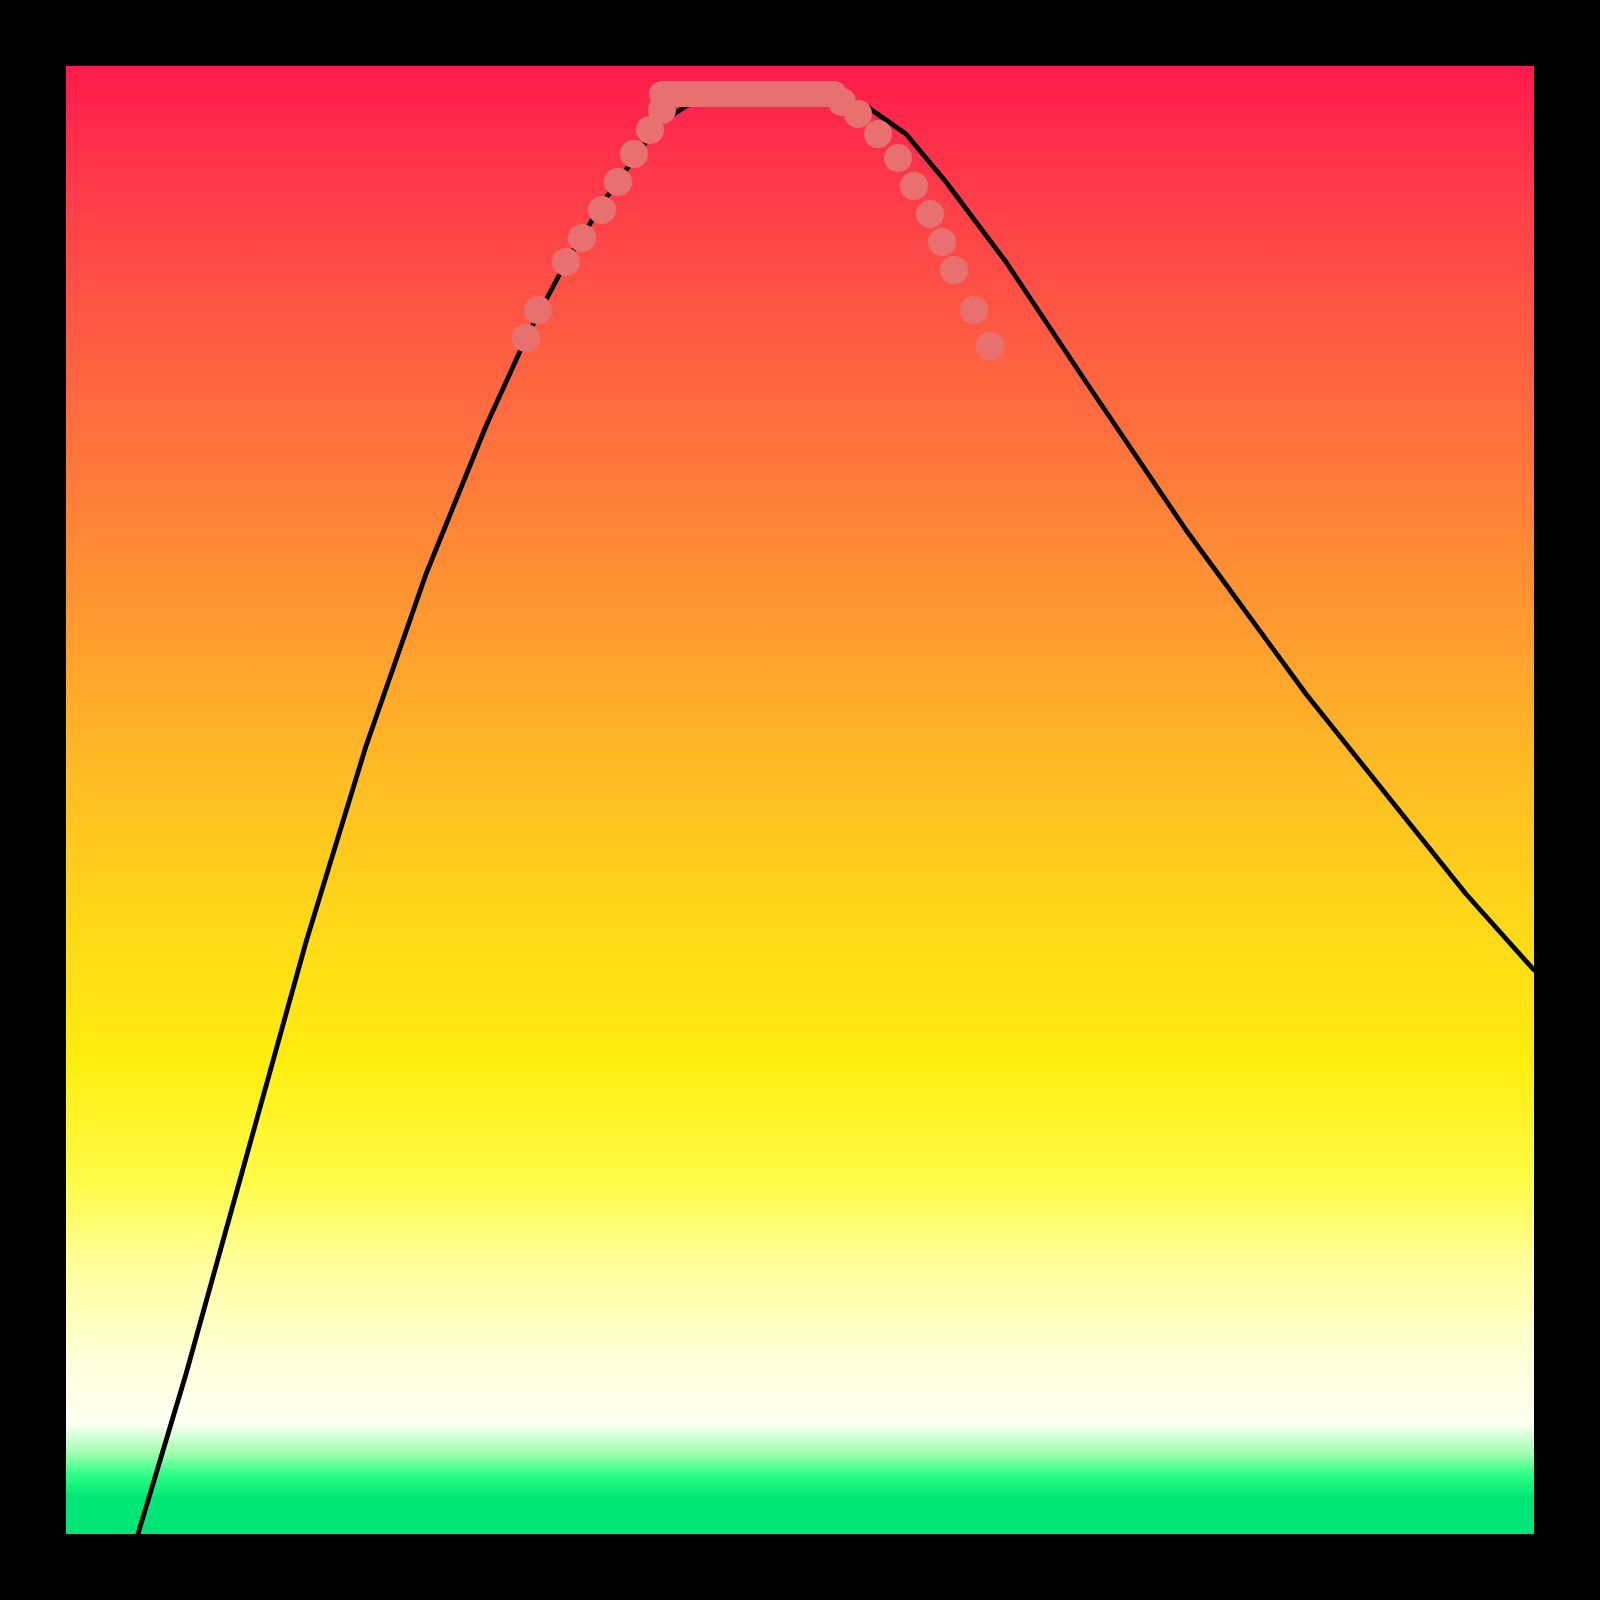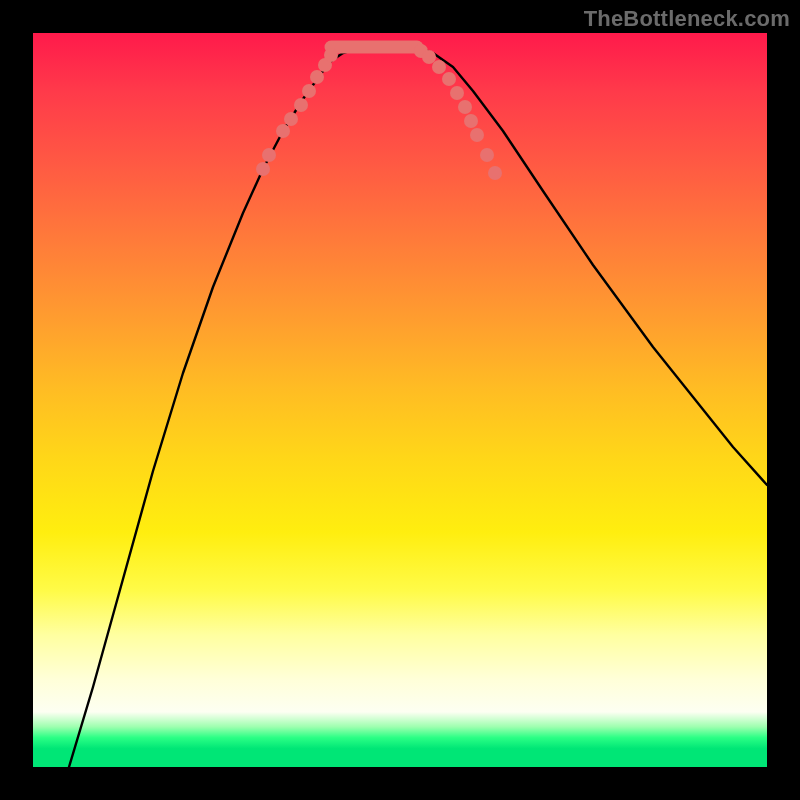--- a/index.html
+++ b/index.html
@@ -94,14 +94,13 @@
           <circle cx="424" cy="60" r="7" fill="#e8716f"></circle>
           <circle cx="432" cy="74" r="7" fill="#e8716f"></circle>
           <circle cx="438" cy="88" r="7" fill="#e8716f"></circle>
           <circle cx="444" cy="102" r="7" fill="#e8716f"></circle>
           <circle cx="454" cy="122" r="7" fill="#e8716f"></circle>
           <circle cx="462" cy="140" r="7" fill="#e8716f"></circle>
         </g>
     </g>
   </svg>
 
-  <div class="watermark">TheBottleneck.com</div>
 </div>
 
 </body></html>

